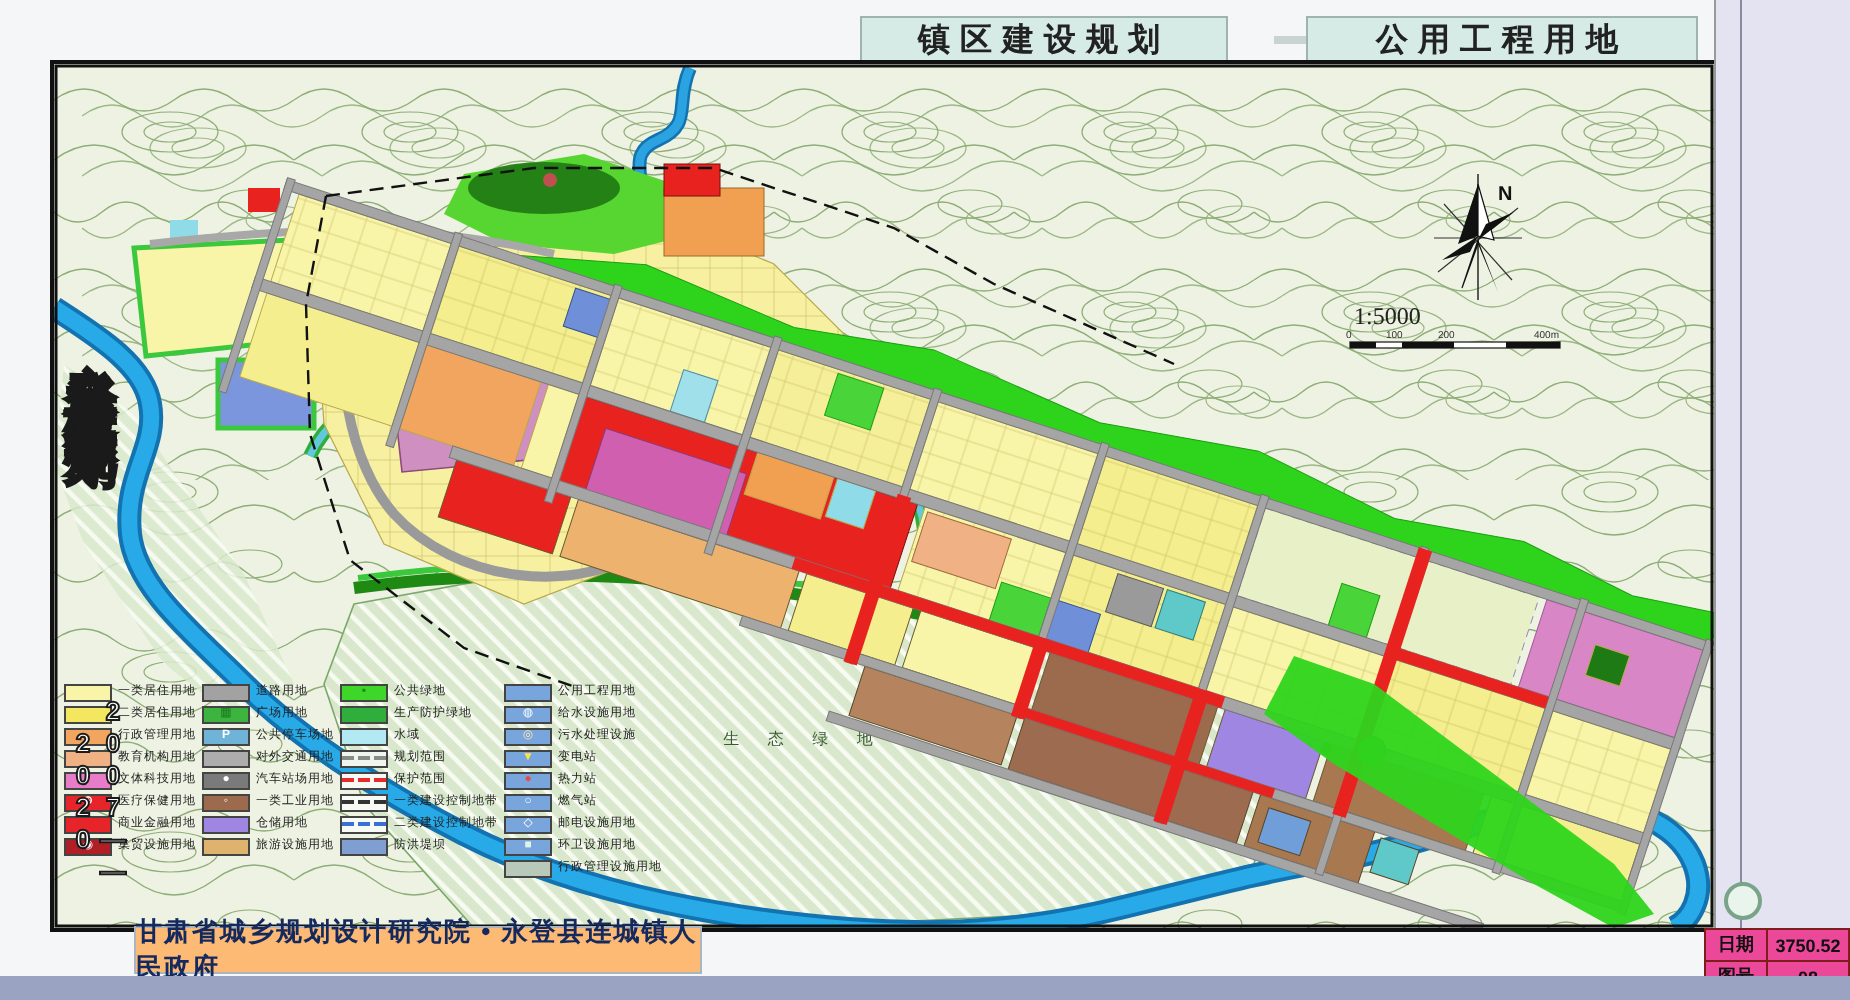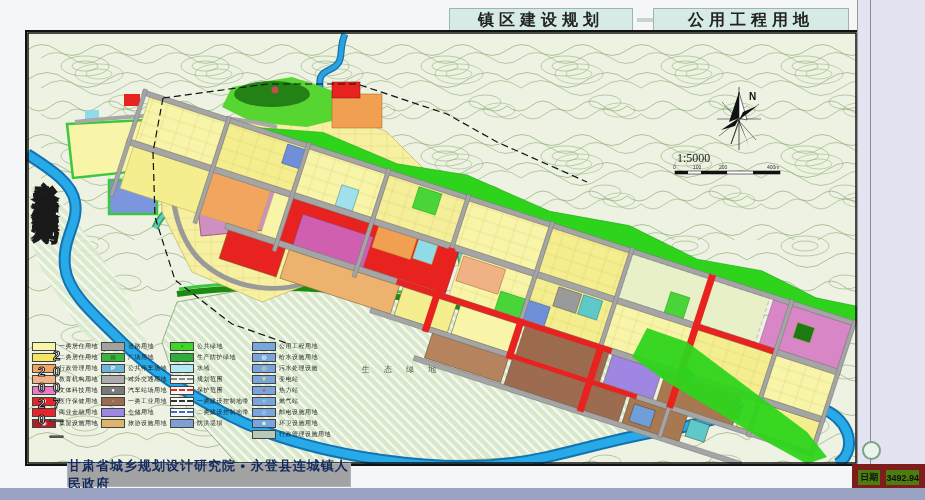--- a/index.html
+++ b/index.html
@@ -2,21 +2,21 @@
 <html><head>
 <meta charset="utf-8">
 <style>
   html,body{margin:0;padding:0;}
   body{width:925px;height:500px;position:relative;overflow:hidden;
        background:#f5f6f8;font-family:"Liberation Sans","DejaVu Sans",sans-serif;}
   
   .tab{position:absolute;top:8px;height:22px;background:#d6ebe6;border:1px solid #9fb4ad;
        display:flex;align-items:center;justify-content:center;
        font-size:16px;font-weight:bold;color:#222;letter-spacing:5px;}
-  #tab1{left:449px;width:182px;}
+  #tab1{left:430px;width:182px;}
   #tab2{left:653px;width:194px;}
   .tab-connector{position:absolute;top:18px;left:637px;width:16px;height:4px;background:#c9d4d0;}
   
   #map-frame{position:absolute;left:25px;top:30px;width:830px;height:432px;
              border:2px solid #111;background:#edf2e2;}
   
   #legend{position:absolute;left:32px;top:342px;width:268px;}
   #legend .lg-title{text-align:center;font-size:12px;font-weight:bold;color:#1a1a1a;
                     letter-spacing:14px;margin-bottom:5px;padding-left:14px;}
   #legend-cols{display:flex;gap:3px;}
@@ -39,26 +39,26 @@
               font-size:26px;font-weight:bold;letter-spacing:4px;color:#fff;
               -webkit-text-stroke:1.3px #1a1a1a;text-align:center;}
   #side-years{position:absolute;left:20px;top:336px;width:44px;height:120px;
               writing-mode:vertical-rl;text-orientation:upright;
               font-size:13px;font-weight:bold;letter-spacing:1px;color:#fff;
               -webkit-text-stroke:1px #1a1a1a;text-align:center;}
   #stamp{position:absolute;left:862px;top:441px;width:15px;height:15px;border:2px solid #7aa48a;
          border-radius:50%;background:#e9f5ec;}
   
   #info-table{position:absolute;left:852px;top:464px;width:73px;border-collapse:collapse;}
-  #info-table td{border:6px solid #7f1d1d;background:#4d7c0f;font-size:9px;font-weight:bold;
+  #info-table td{border:1px solid #7f1d1d;background:#ec4899;font-size:9px;font-weight:bold;
                  color:#111;text-align:center;height:15px;padding:0;}
   #info-table td.lab{width:30px;}
   
   #credits{position:absolute;left:67px;top:463px;width:282px;height:22px;
-           background:#a3a3a3;border:1px solid #a9b6c2;display:flex;align-items:center;
+           background:#fdba74;border:1px solid #a9b6c2;display:flex;align-items:center;
            justify-content:center;font-size:13px;font-weight:bold;color:#14295e;letter-spacing:1px;}
   #bottom-strip{position:absolute;left:0;top:488px;width:925px;height:12px;background:#9aa3c2;}
 </style>
 </head>
 <body>
 
 <div class="tab" id="tab1">镇区建设规划</div>
 <div class="tab-connector"></div>
 <div class="tab" id="tab2">公用工程用地</div>
 
@@ -440,21 +440,21 @@
   <div class="inner-line"></div>
 </div>
 <div id="side-title">永登县连城镇总体规划</div>
 <div id="side-years">2007——2020</div>
 <div id="stamp"></div>
 
 <table id="info-table">
   <tbody>
       <tr>
     <td class="lab">日期</td>
-    <td>3492.94</td>
+    <td>3750.52</td>
   </tr>
   <tr>
     <td class="lab">图号</td>
     <td>08</td>
   </tr>
 </tbody>
   </table>
 
 <div id="credits">甘肃省城乡规划设计研究院 • 永登县连城镇人民政府</div>
 <div id="bottom-strip"></div>

